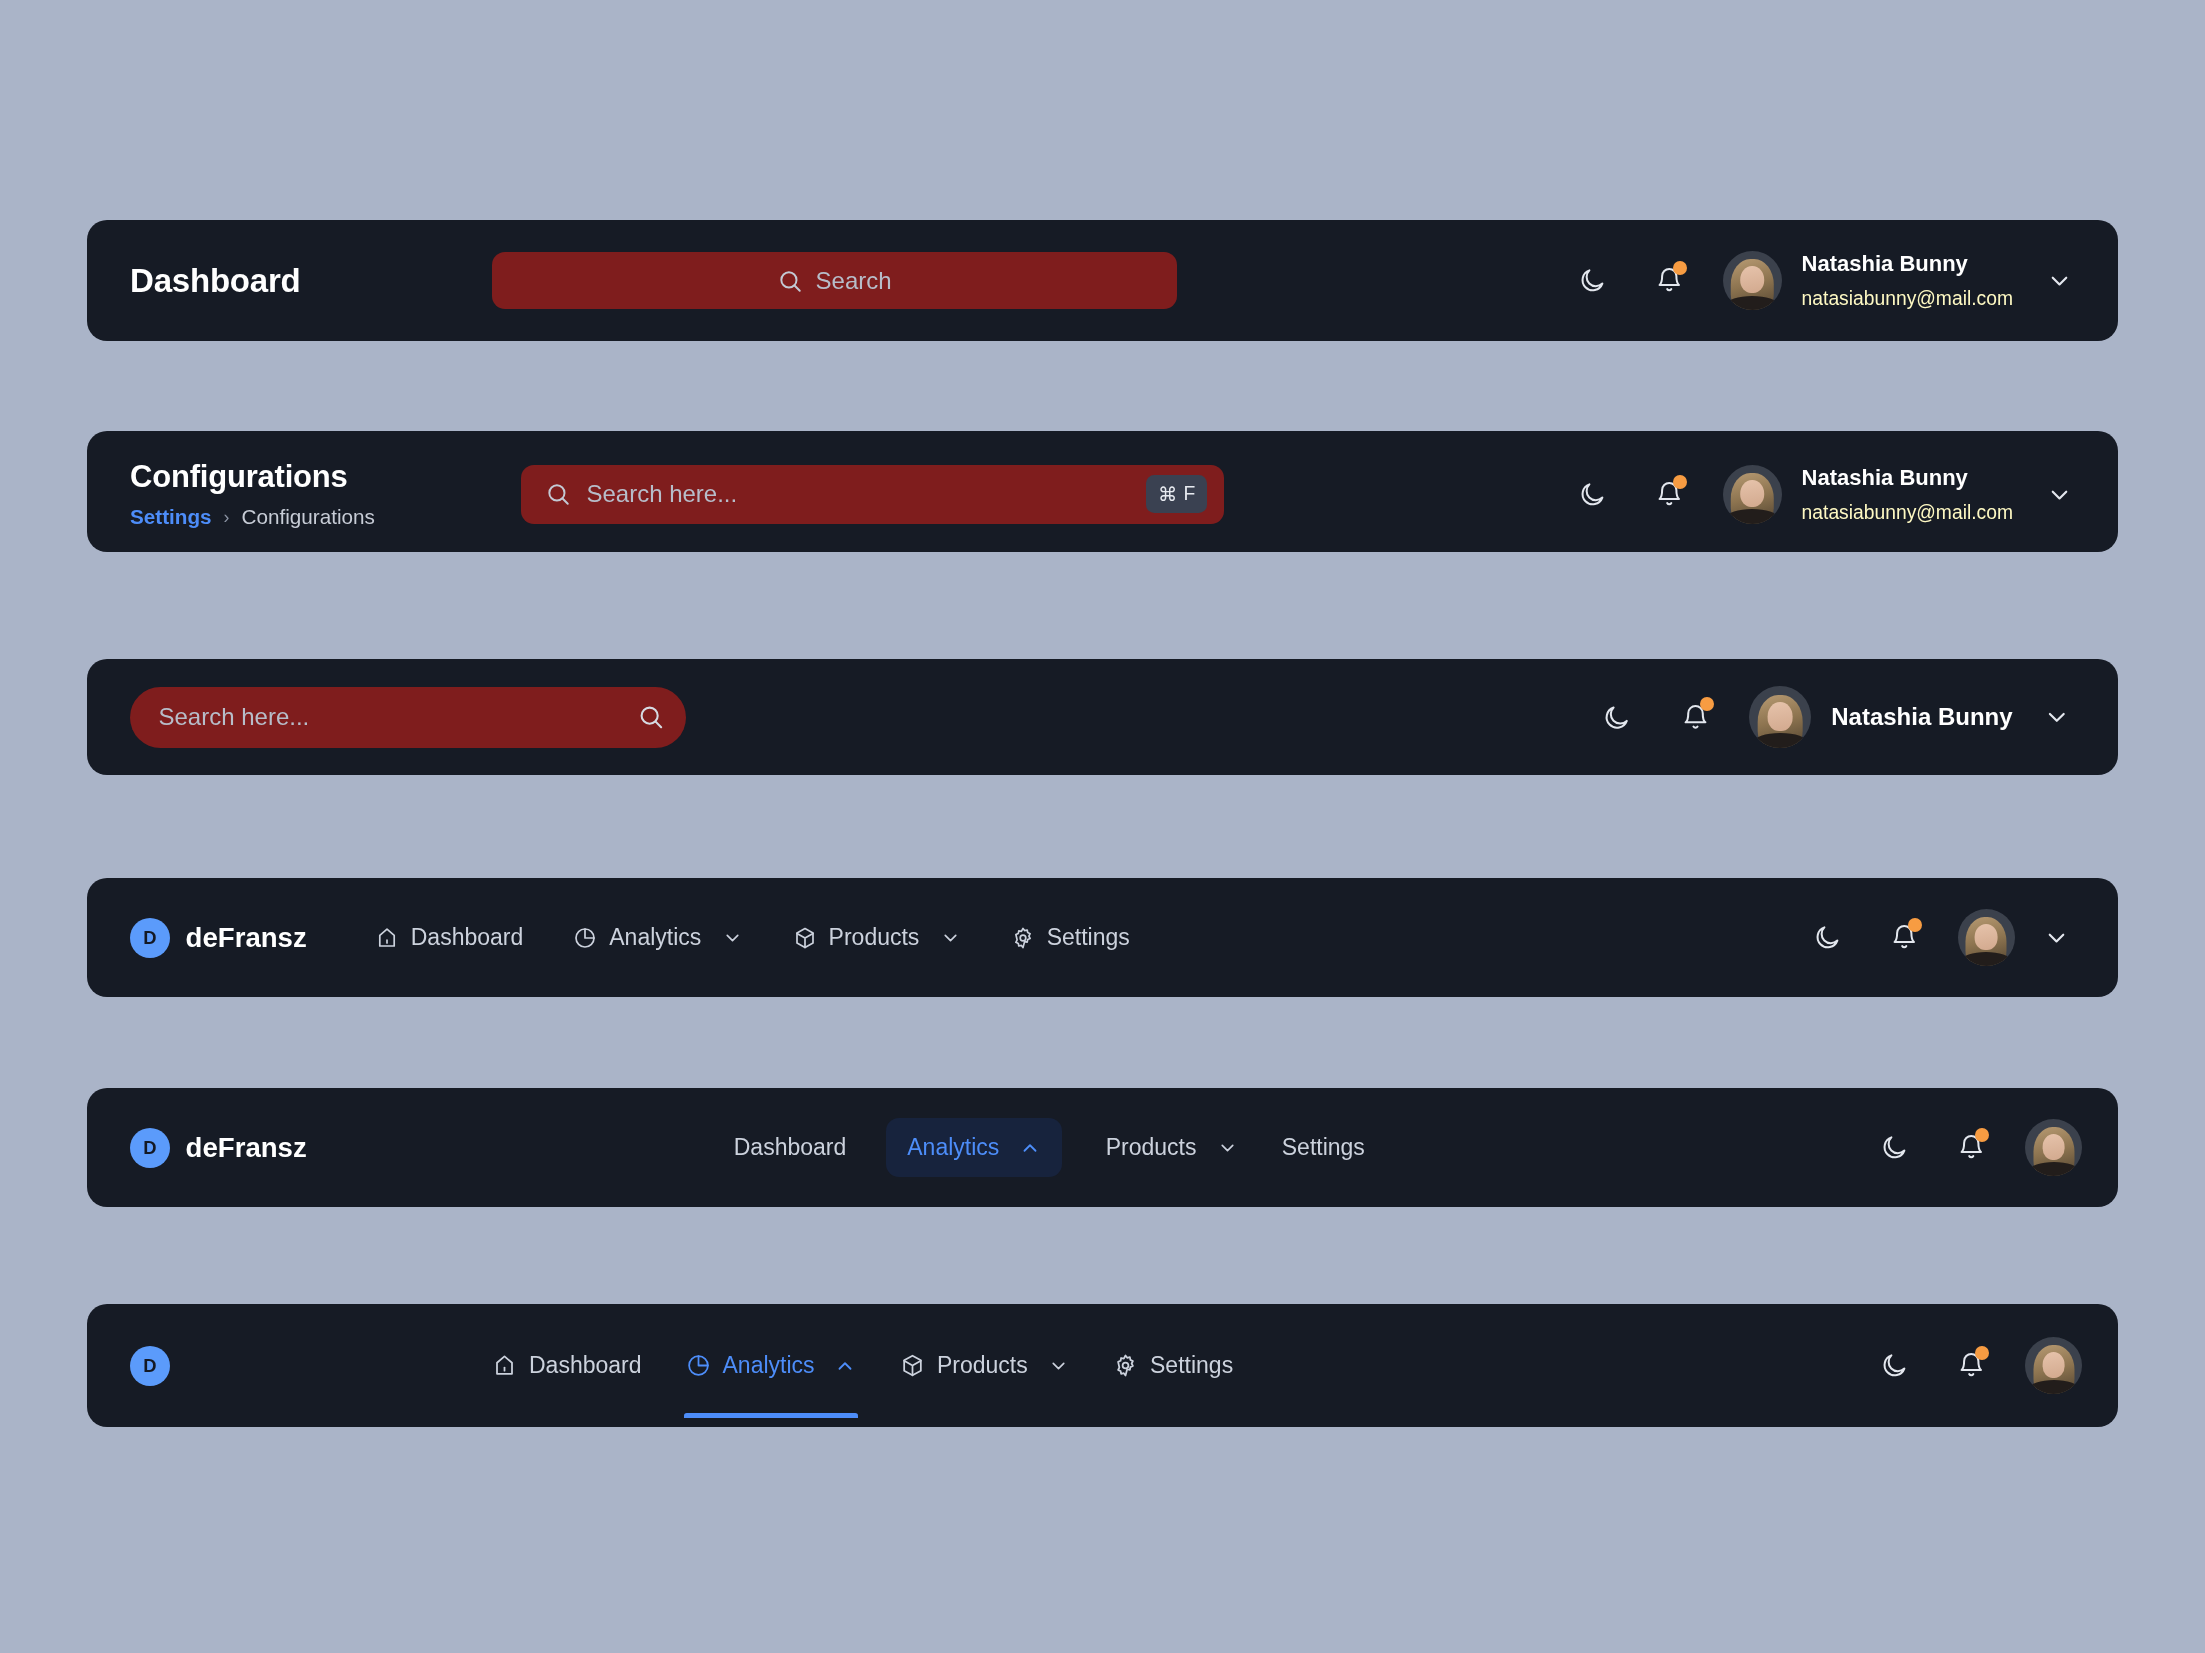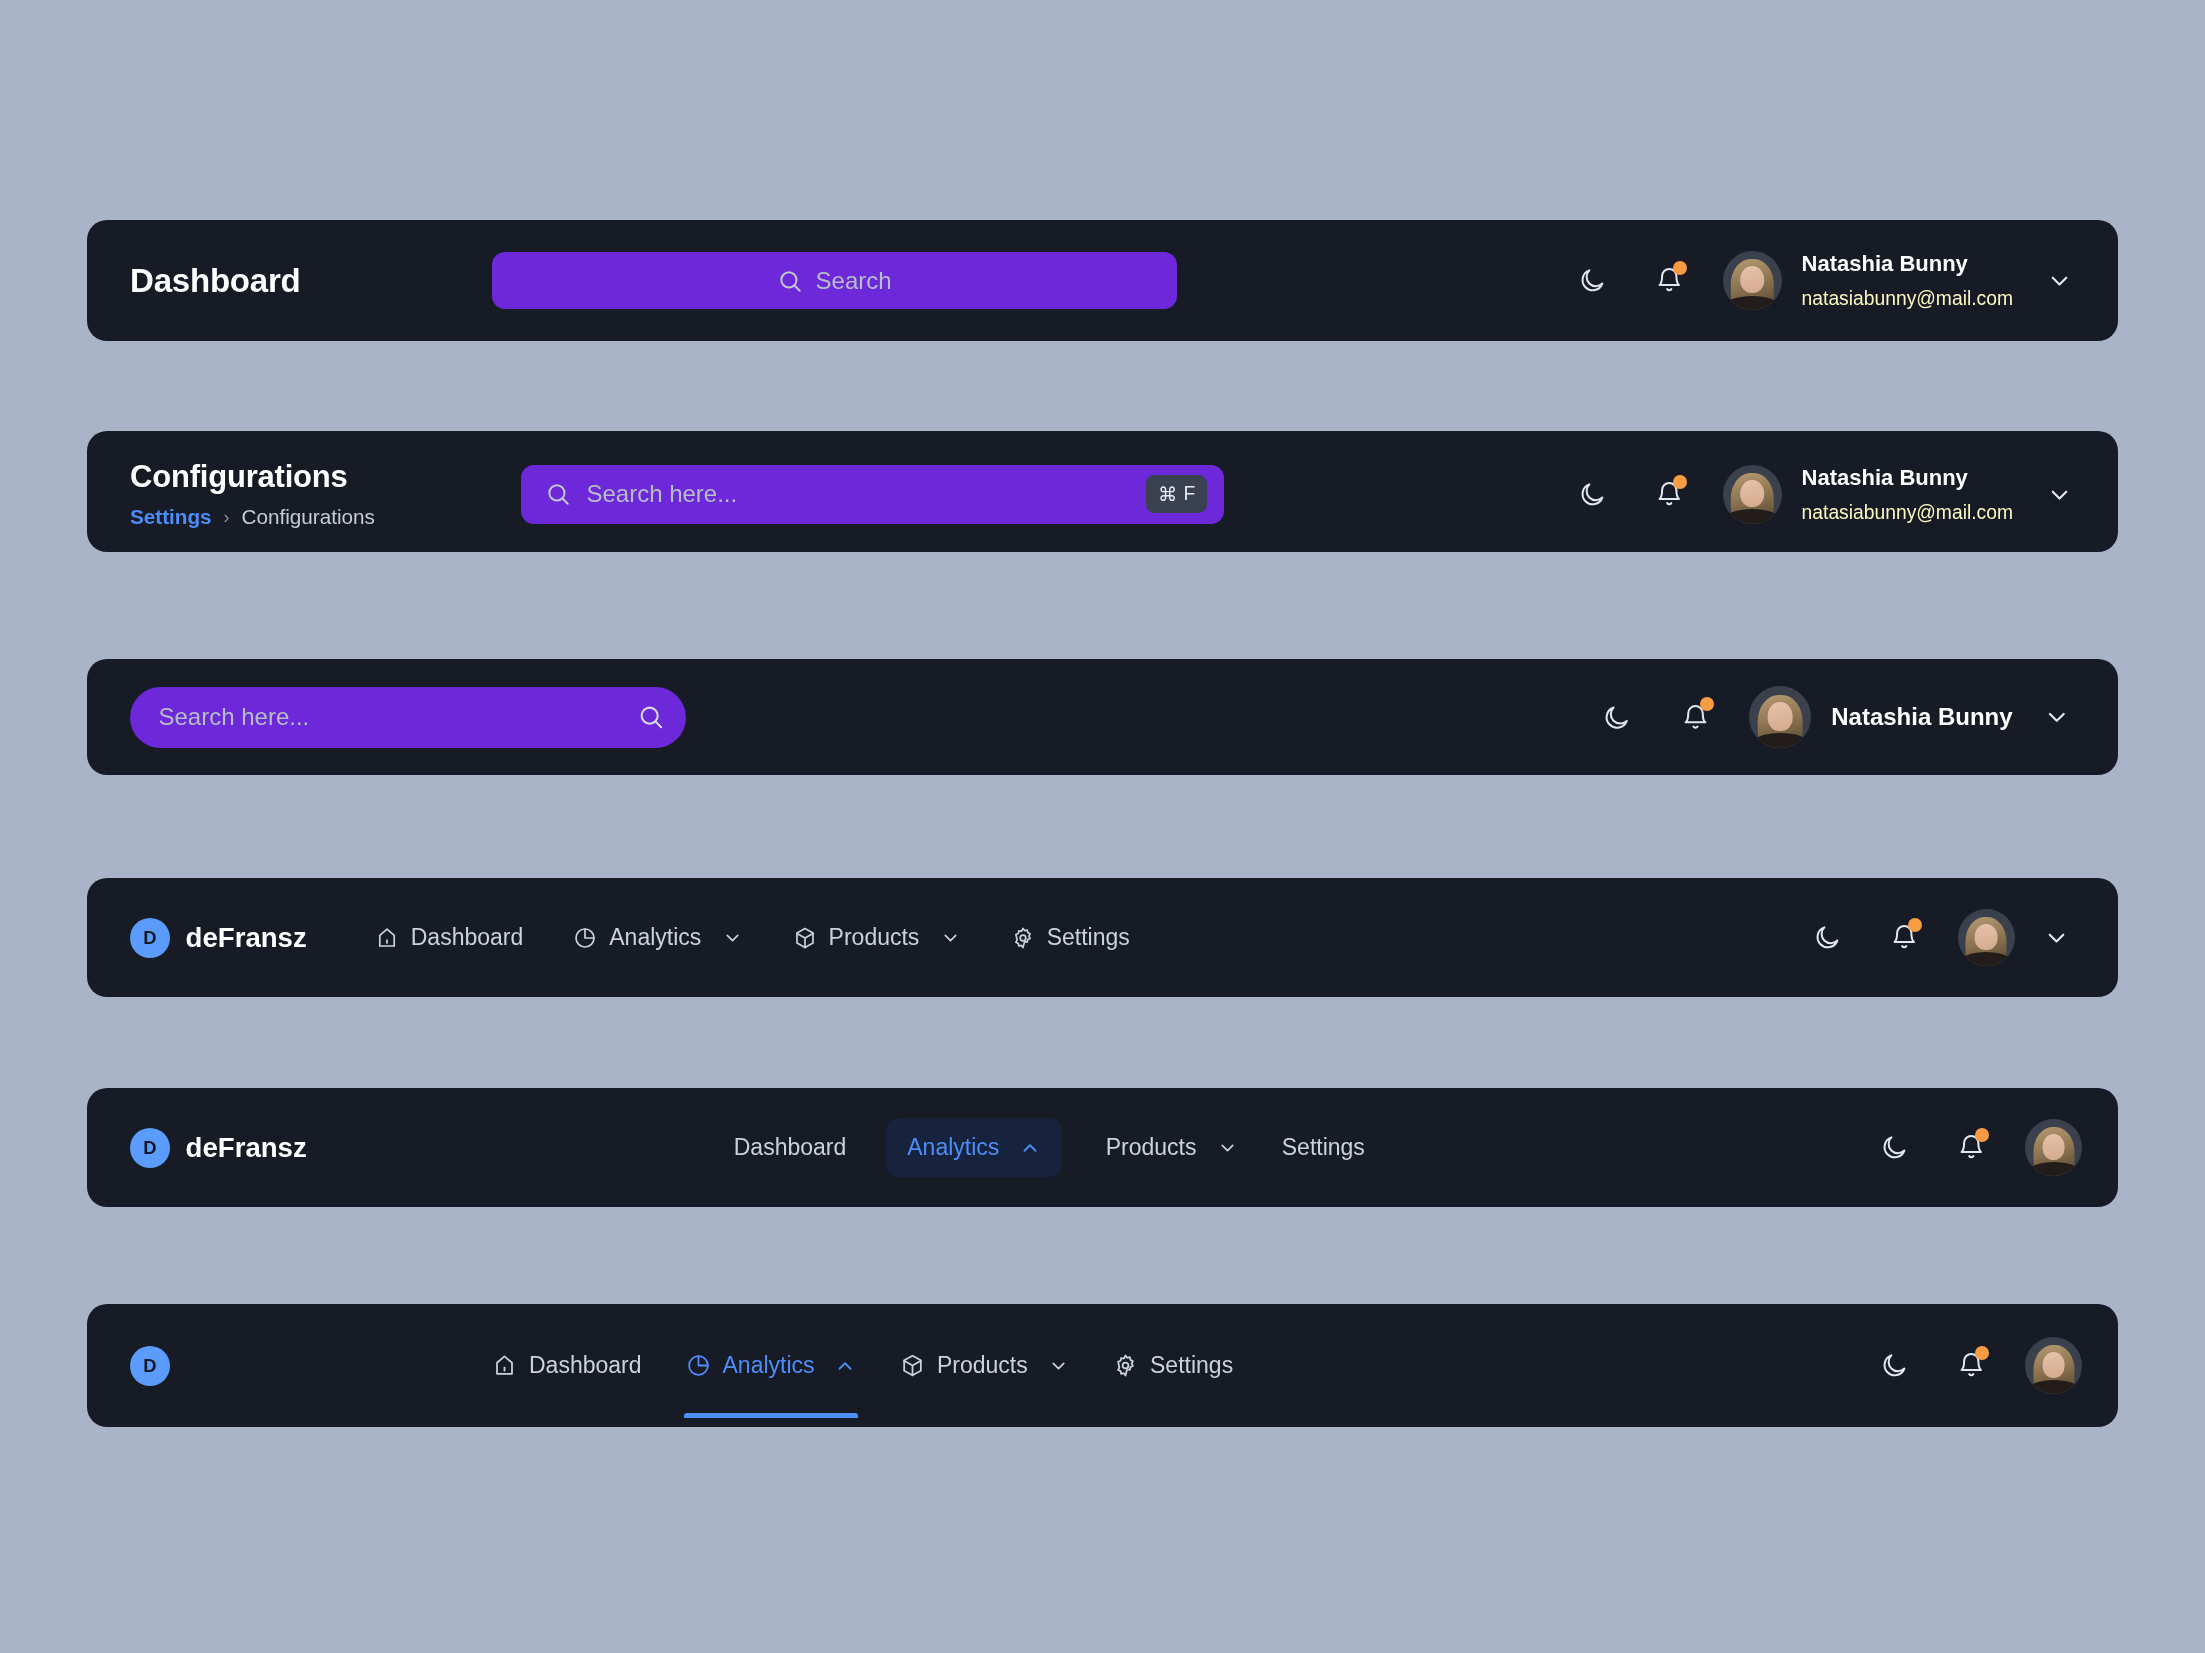--- a/index.html
+++ b/index.html
@@ -32,21 +32,21 @@
     color:#ffffff; font-size:33px; font-weight:700; letter-spacing:-0.2px; white-space:nowrap;
   }
   .page-title.sm { font-size:31px; }
   .breadcrumb { display:flex; align-items:center; gap:12px; margin-top:10px; }
   .crumb-link { color:#4d8df9; font-size:20.7px; font-weight:600; white-space:nowrap; }
   .crumb-sep  { color:#8b93a3; font-size:17.5px; }
   .crumb-cur  { color:#c7ccd6; font-size:20.7px; white-space:nowrap; }
 
   
   .search-box {
-    background:#6d28d9; border-radius:13px; display:flex; align-items:center;
+    background:#7f1d1d; border-radius:13px; display:flex; align-items:center;
   }
   .search-box.pill { border-radius:459px; }
   .search-ph { color:#b7bdc9; font-size:24px; white-space:nowrap; }
   .kbd {
     background:#3a4151; border-radius:8.3px; display:flex; align-items:center; justify-content:center;
     gap:6.4px; color:#e7eaf0; font-size:19.3px; padding:7.4px 12px; white-space:nowrap;
   }
 
   
   .right { display:flex; align-items:center; margin-left:auto; }

